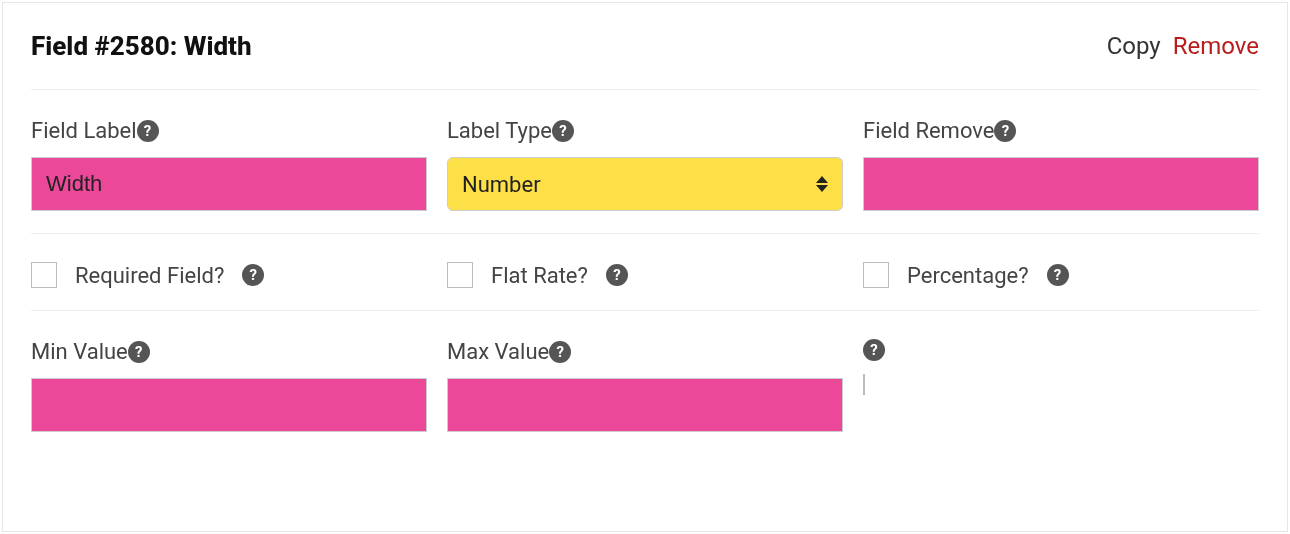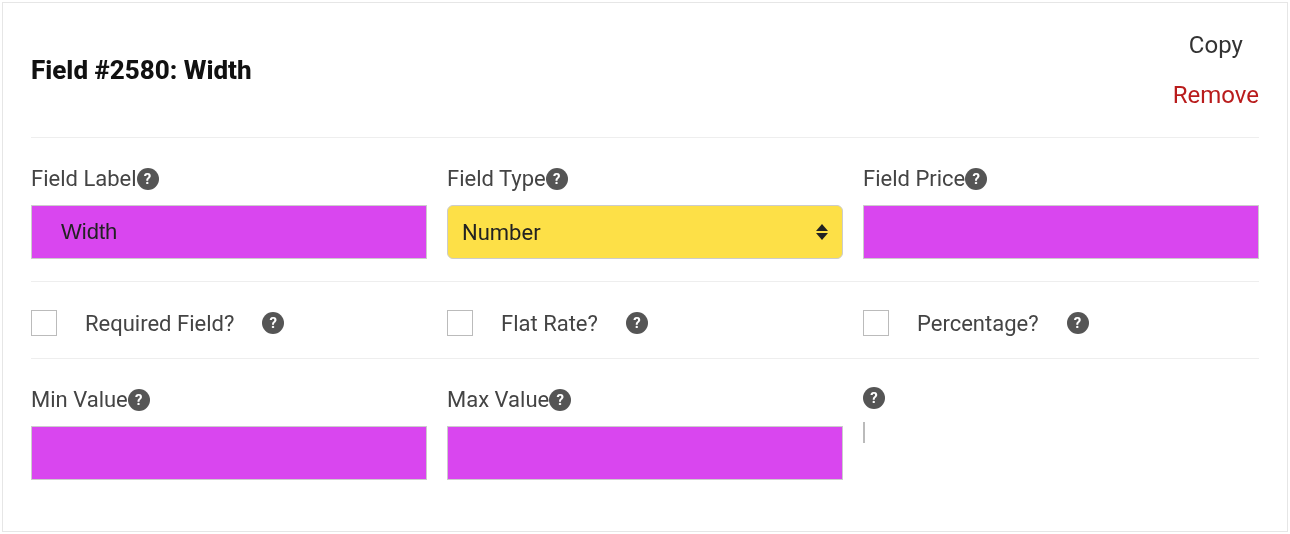--- a/index.html
+++ b/index.html
@@ -24,23 +24,21 @@
     padding: 28px 0 28px 0;
     border-bottom: 1px solid #eeeeee;
   }
   .title {
     font-size: 26px;
     font-weight: 800;
     color: #111;
   }
   .header-actions {
     display: flex;
-    gap: 22px;
-    align-items: center;
-    flex-direction: column;
+    gap: 12px;
   }
   .copy-link {
     font-size: 24px;
     color: #333;
     cursor: pointer;
   }
   .remove-link {
     font-size: 24px;
     color: #b91c1c;
     cursor: pointer;
@@ -75,23 +73,23 @@
     border-radius: 50%;
     font-size: 15px;
     font-weight: 700;
     cursor: pointer;
     flex-shrink: 0;
   }
   input[type="text"].text-input {
     width: 100%;
     height: 54px;
     font-size: 22px;
-    padding: 0 29px;
+    padding: 0 14px;
     border: 1px solid #ccc;
-    background: #d946ef;
+    background: #ec4899;
     color: #222;
     outline: none;
   }
   .select-wrap {
     position: relative;
     width: 100%;
     height: 54px;
     border: 1px solid #ccc;
     border-radius: 6px;
     background: #fde047;
@@ -117,21 +115,21 @@
   .arrow-up, .arrow-down {
     width: 0; height: 0;
     border-left: 6px solid transparent;
     border-right: 6px solid transparent;
   }
   .arrow-up { border-bottom: 7px solid #222; }
   .arrow-down { border-top: 7px solid #222; }
   .check-line {
     display: flex;
     align-items: center;
-    gap: 28px;
+    gap: 18px;
     font-size: 22px;
     color: #444;
   }
   .checkbox {
     width: 26px;
     height: 26px;
     border: 1px solid #bbb;
     background: #fff;
     cursor: pointer;
     flex-shrink: 0;
@@ -156,34 +154,34 @@
   <div class="row">
     <div class="col">
       <div class="label-line">
         <span>Field Label</span>
         <span class="help">?</span>
       </div>
       <input type="text" class="text-input" value="Width" style="">
     </div>
     <div class="col">
       <div class="label-line">
-        <span>Field Type</span>
+        <span>Label Type</span>
         <span class="help">?</span>
       </div>
       <div class="select-wrap">
         <span class="select-value">Number</span>
         <span class="select-arrows">
           <span class="arrow-up"></span>
           <span class="arrow-down"></span>
         </span>
       </div>
     </div>
     <div class="col">
       <div class="label-line">
-        <span>Field Price</span>
+        <span>Field Remove</span>
         <span class="help">?</span>
       </div>
       <input type="text" class="text-input" value="" style="">
     </div>
   </div>
 
   <div class="row">
     <div class="col">
       <div class="check-line">
         <span class="checkbox"></span>

